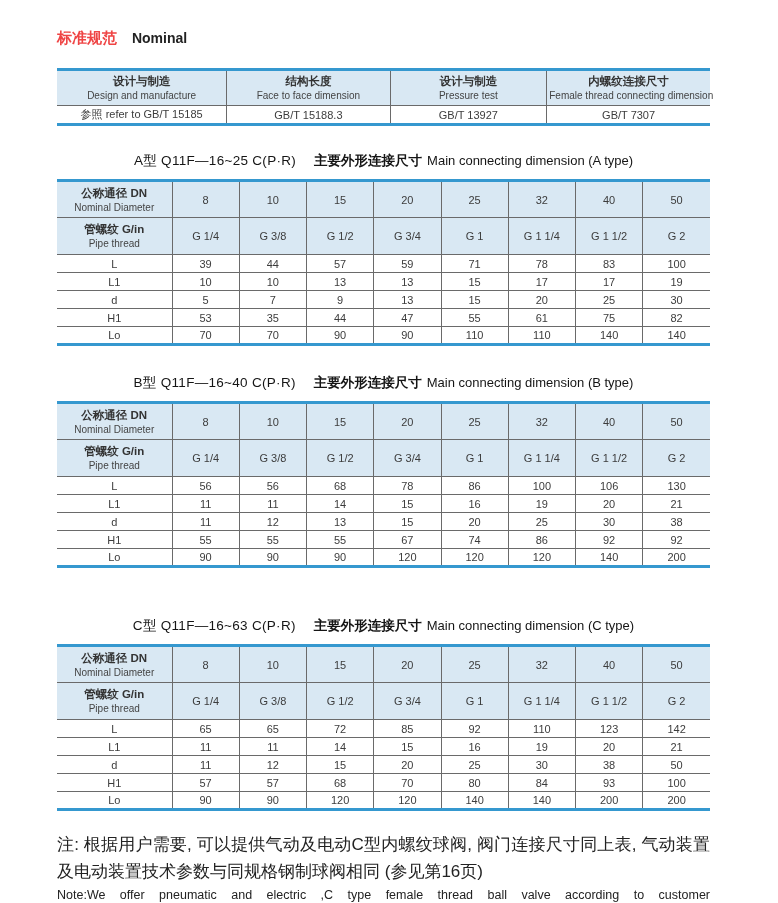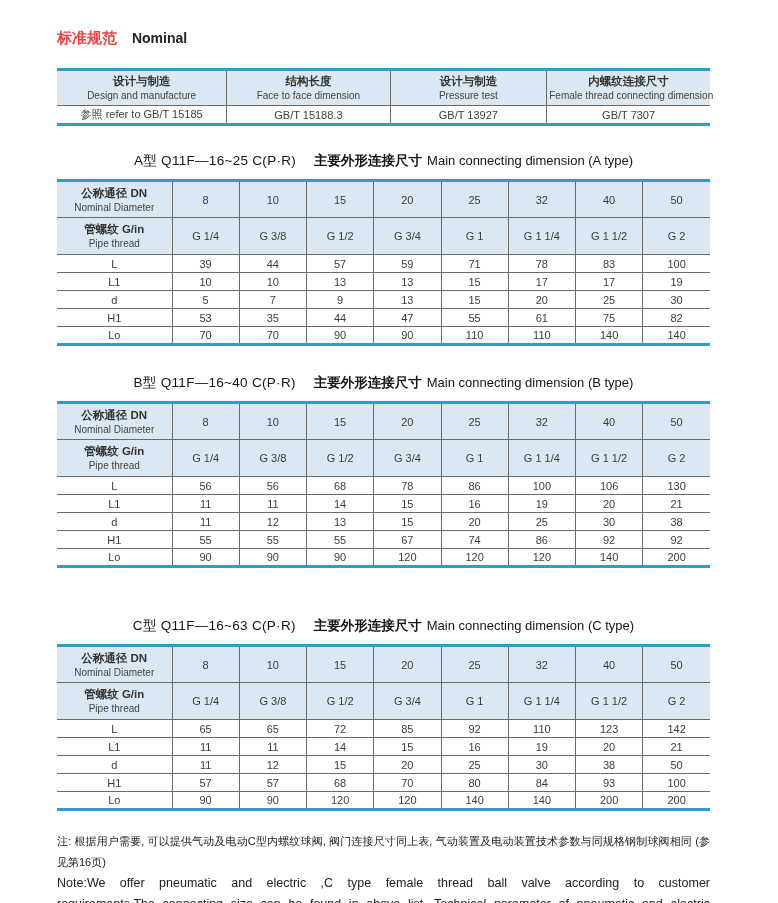--- a/index.html
+++ b/index.html
@@ -55,21 +55,21 @@
   .dim-title .desc-en { font-size: 13px; margin-left: 5px; }
   .dim-table .hdr-row > * { height: 37px; }
   .dim-table .hdr-val { font-size: 11px; color: #3c3c3c; }
   .dim-table .data-row > * { height: 18px; font-size: 11px; }
   .dim-table .row-label { font-size: 11px; }
   .dim-table col.col-label { width: 115px; }
 
   
   .note { margin-top: 20px; color: #222; }
   .note p { text-align: justify; }
-  .note .note-zh { font-size: 11px; line-height: 21px; }
+  .note .note-zh { font-size: 17px; line-height: 27px; }
   .note .note-en { font-size: 12.5px; line-height: 21px; word-spacing: 3px; }
 </style>
 </head>
 <body>
 
 <div class="page">
 
   <h1 class="page-title">
     <span class="zh">标准规范</span>
     <span class="en">Nominal</span>

